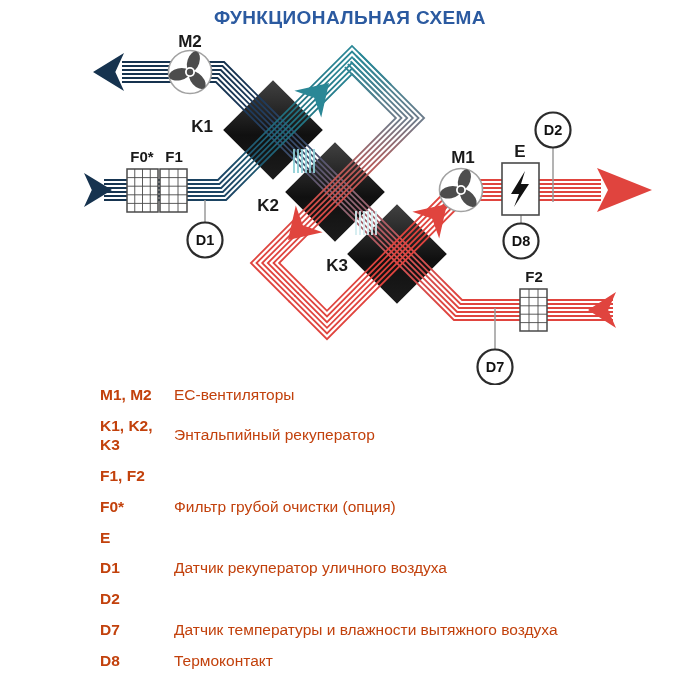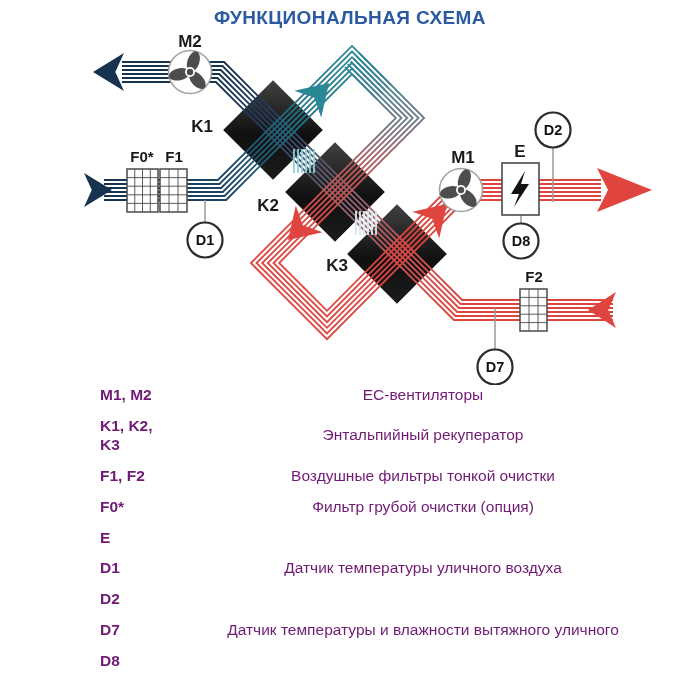--- a/index.html
+++ b/index.html
@@ -10,25 +10,25 @@
   svg{position:absolute;left:0;top:0;}
   .title-text{
     font-family:"Liberation Sans",sans-serif;
     font-size:19px;font-weight:700;letter-spacing:.4px;
   }
   .comp-label{font-size:17px;font-weight:700;fill:#1a1a1a;}
   .comp-label.small{font-size:15px;}
   .sensor-label{font-size:14.5px;font-weight:700;fill:#111;}
   .legend{
     position:absolute;left:100px;top:386px;width:572px;
-    color:#701a75;font-size:15.5px;line-height:1.22;
+    color:#c2410c;font-size:15.5px;line-height:1.22;
   }
   .legend-row{display:flex;align-items:center;margin-bottom:12px;}
   .legend-key{flex:0 0 74px;font-weight:700;white-space:pre-line;}
-  .legend-desc{flex:1;text-align:center;}
+  .legend-desc{flex:1;}
 </style>
 </head>
 <body>
 
 <svg id="diagram" width="700" height="385" viewBox="0 0 700 385">
   <defs>
     <linearGradient id="gA" gradientUnits="userSpaceOnUse" x1="105" y1="190" x2="352" y2="60">
       <stop offset="0" stop-color="#16334f"></stop>
       <stop offset="0.4" stop-color="#1d4766"></stop>
       <stop offset="0.7" stop-color="#20707f"></stop>
@@ -218,36 +218,36 @@
       <span class="legend-key">M1, M2</span>
       <span class="legend-desc">EC-вентиляторы</span>
     </div>
     <div class="legend-row">
       <span class="legend-key">K1, K2,
 K3</span>
       <span class="legend-desc">Энтальпийный рекуператор</span>
     </div>
     <div class="legend-row">
       <span class="legend-key">F1, F2</span>
-      <span class="legend-desc">Воздушные фильтры тонкой очистки</span>
     </div>
     <div class="legend-row">
       <span class="legend-key">F0*</span>
       <span class="legend-desc">Фильтр грубой очистки (опция)</span>
     </div>
     <div class="legend-row">
       <span class="legend-key">E</span>
     </div>
     <div class="legend-row">
       <span class="legend-key">D1</span>
-      <span class="legend-desc">Датчик температуры уличного воздуха</span>
+      <span class="legend-desc">Датчик рекуператор уличного воздуха</span>
     </div>
     <div class="legend-row">
       <span class="legend-key">D2</span>
     </div>
     <div class="legend-row">
       <span class="legend-key">D7</span>
-      <span class="legend-desc">Датчик температуры и влажности вытяжного уличного</span>
+      <span class="legend-desc">Датчик температуры и влажности вытяжного воздуха</span>
     </div>
     <div class="legend-row">
       <span class="legend-key">D8</span>
+      <span class="legend-desc">Термоконтакт</span>
     </div>
   </div>
 
 </body></html>

